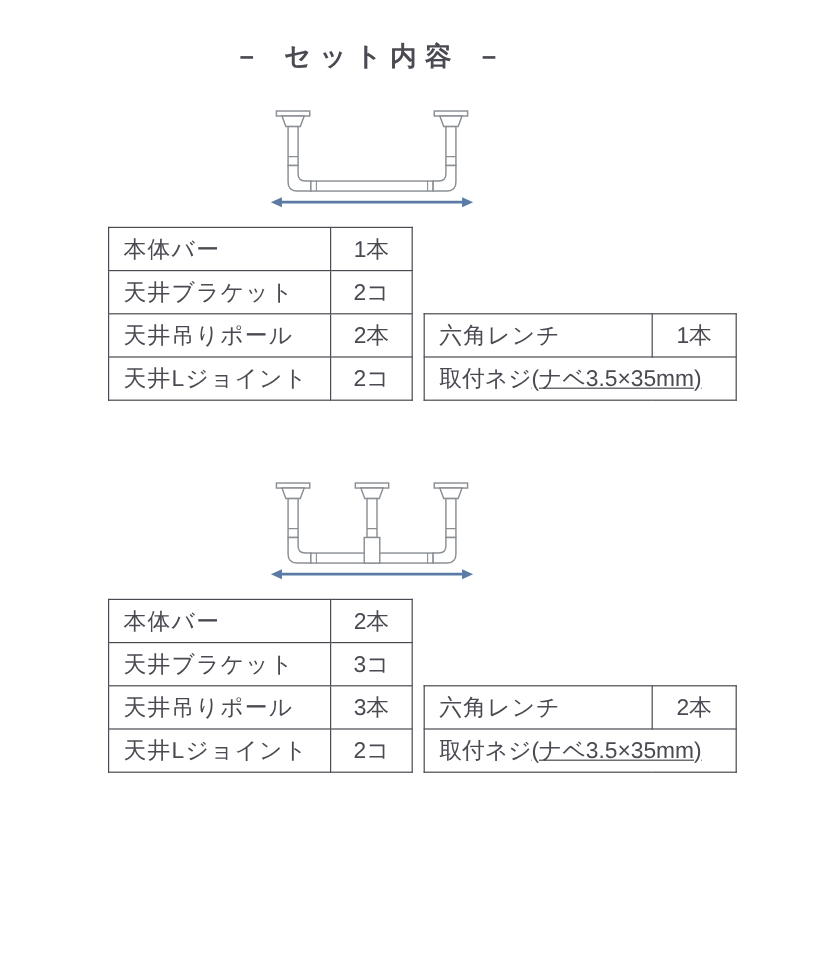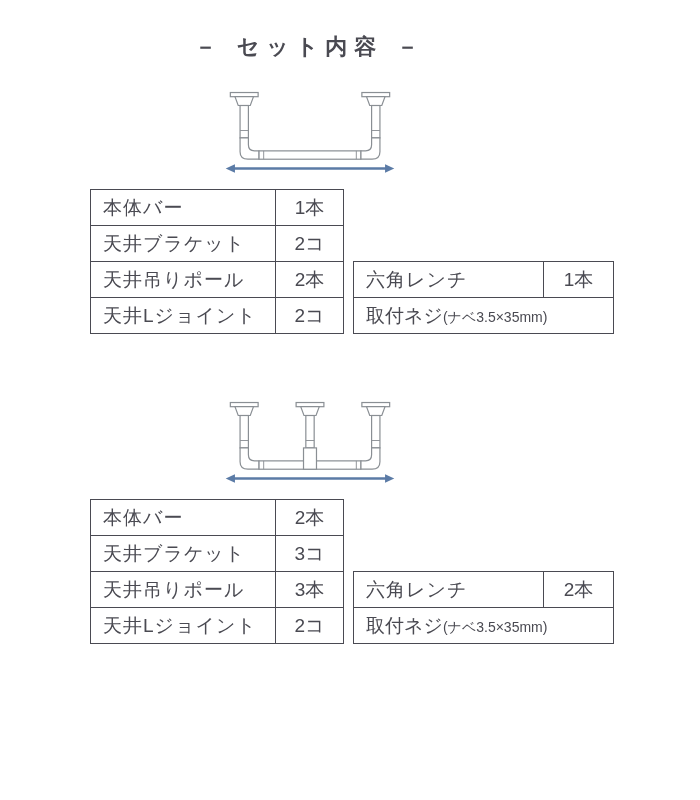--- a/index.html
+++ b/index.html
@@ -26,21 +26,21 @@
   }
   table{border-collapse:collapse;table-layout:fixed;}
   td{
     border:1.5px solid #4a4a52;height:35px;
     font-size:19px;color:#4a4a52;
     padding:0;white-space:nowrap;overflow:hidden;
   }
   td.label{padding-left:12px;letter-spacing:1px;}
   td.qty{text-align:center;}
   td.span-cell{padding-left:12px;}
-  .detail{font-size:14px;letter-spacing:0;}
+  .detail{font-size:19px;letter-spacing:0;text-decoration:underline;}
   svg .pipe{fill:#ffffff;stroke:#8a8f94;stroke-width:1.3;}
   svg .seam{stroke:#8a8f94;stroke-width:1;}
   svg .arrow-line{stroke:#5b7ba6;stroke-width:2.6;}
   svg .arrow-head{fill:#5b7ba6;}
 </style>
 </head>
 <body>
 
 <div class="page">
 

